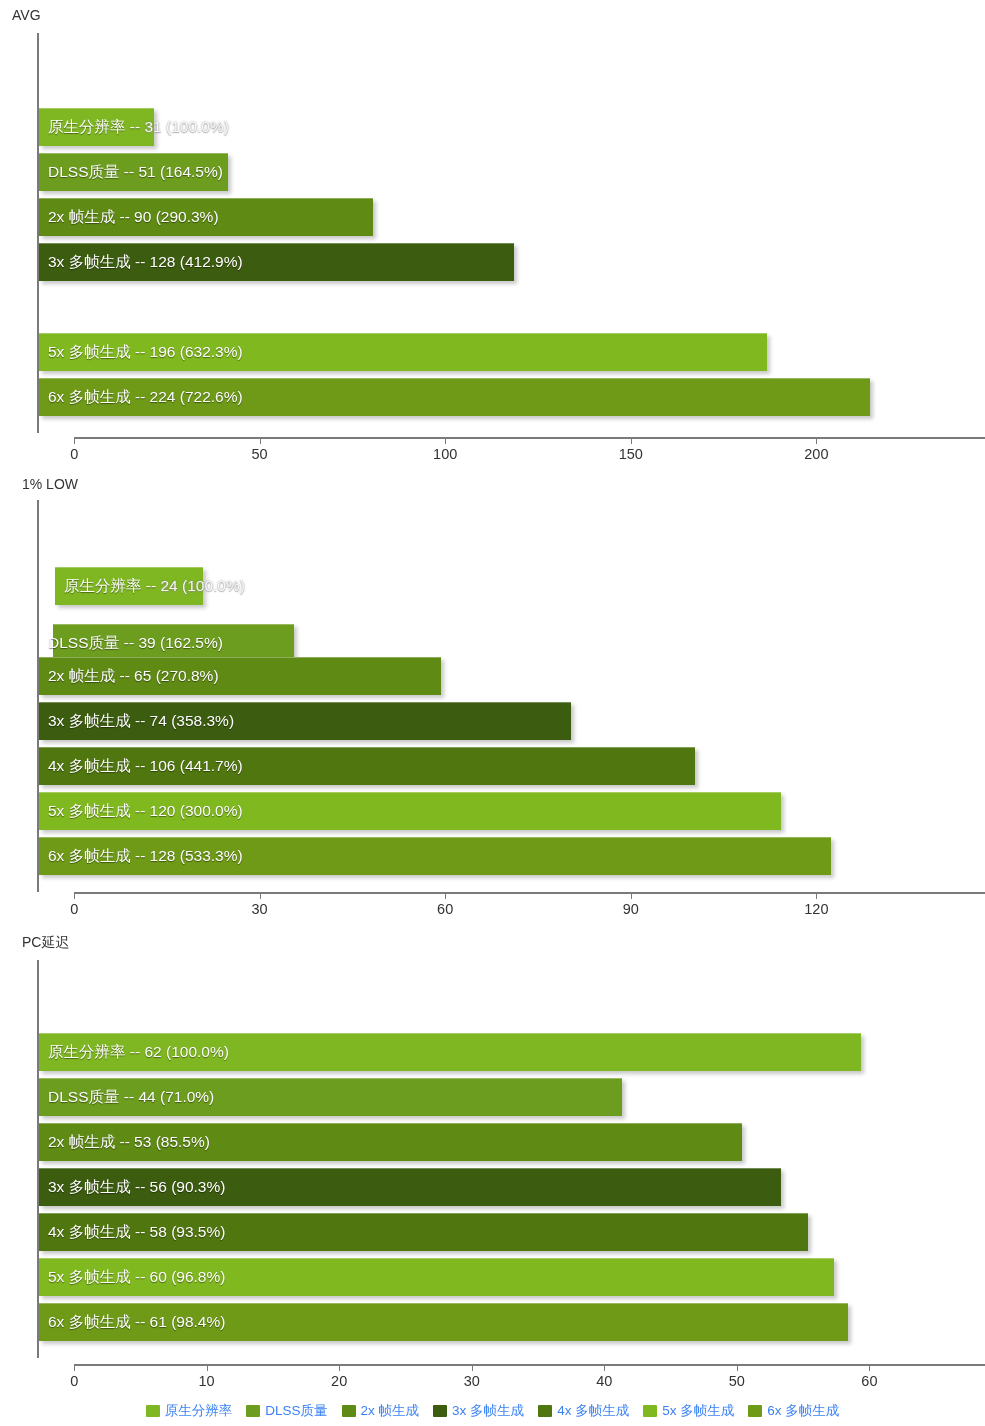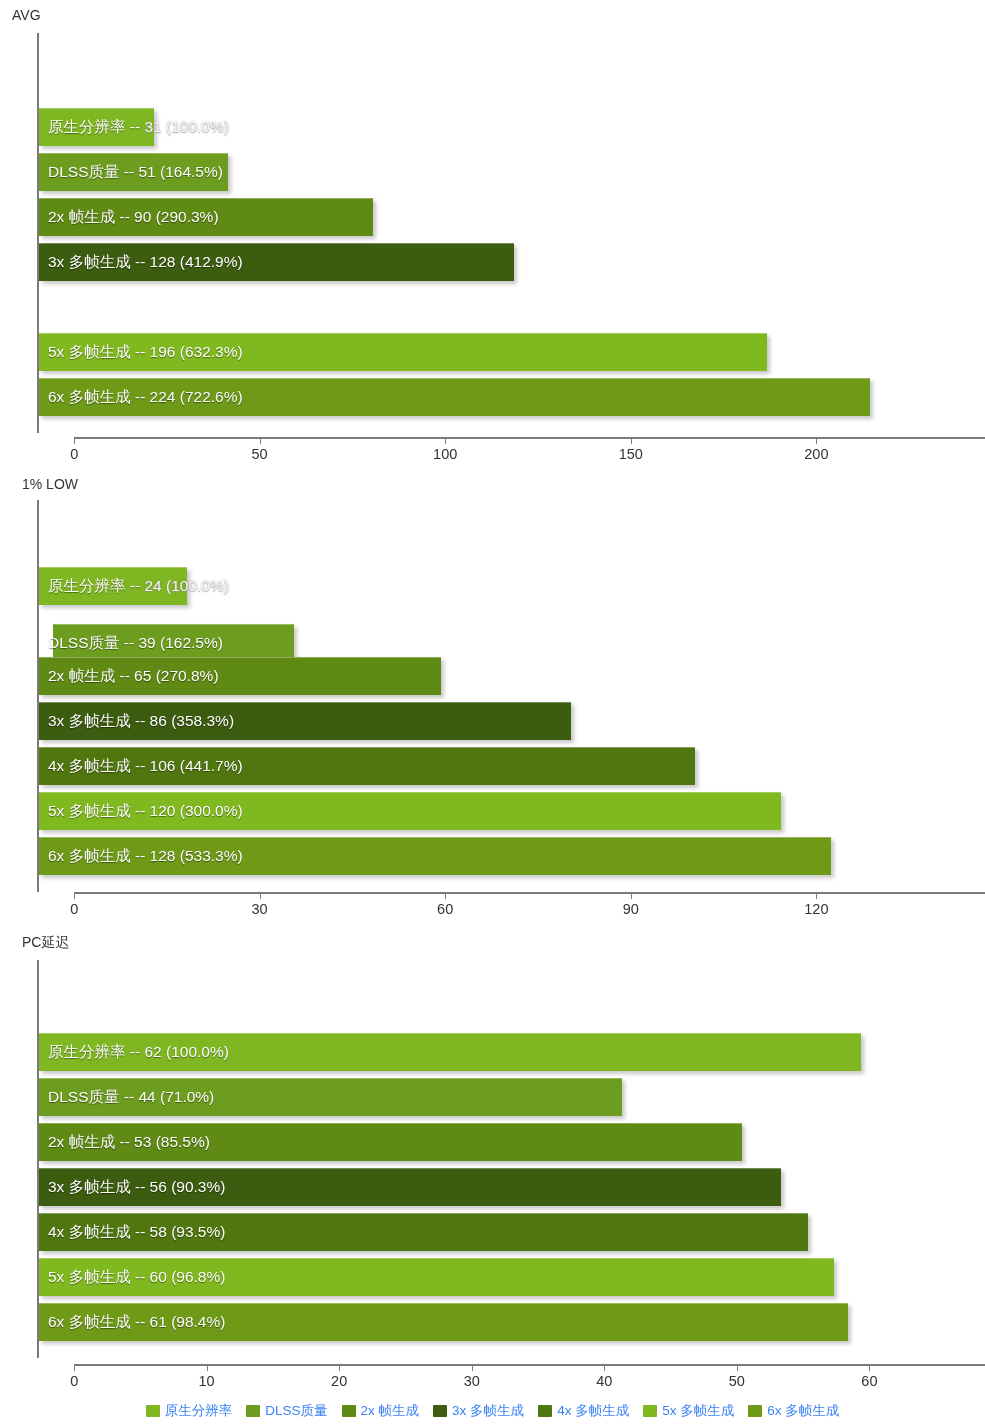--- a/index.html
+++ b/index.html
@@ -155,35 +155,35 @@
       <div class="tick" style="left: 371.2px;"></div>
       <div class="tick-label" style="left: 371.2px; text-align: center;">100</div>
       <div class="tick" style="left: 556.8px;"></div>
       <div class="tick-label" style="left: 556.8px;">150</div>
       <div class="tick" style="left: 742.4px;"></div>
       <div class="tick-label" style="left: 742.4px;">200</div>
     </div>
     <div class="chart-title" style="position: absolute; left: 0px; top: 477px;">1% LOW</div>
     <div class="plot" style="position: absolute; left: 0px; top: 500px; height: 392px; width: 965px;">
       <div class="plot-inner" style="height: 392px;">
-        <div class="bar-row" style="position: absolute; left: 0px; top: 67px; height: 38px;">
+        <div class="bar-row" style="position: absolute; left: 16px; top: 67px; height: 38px;">
           <div class="bar" style="width: 148.48px; background: rgb(127, 183, 34);"></div>
           <div class="bar-label"><span>原生分辨率  --</span><span style="color: rgba(255, 255, 255, 0.92); text-shadow: rgba(120, 120, 120, 0.85) 0px 0px 2px, rgba(150, 150, 150, 0.6) 0px 1px 1px;">  24 (100.0%)</span></div>
         </div>
         <div class="bar-row" style="position: absolute; left: 0px; top: 124px; height: 38px; padding-left: 14px;">
           <div class="bar" style="width: 241.28px; background: rgb(109, 157, 30);"></div>
           <div class="bar-label">DLSS质量  --  39 (162.5%)</div>
         </div>
         <div class="bar-row" style="position: absolute; left: 0px; top: 157px; height: 38px;">
           <div class="bar" style="width: 402.133px; background: rgb(95, 138, 20);"></div>
           <div class="bar-label">2x 帧生成  --  65 (270.8%)</div>
         </div>
         <div class="bar-row" style="position: absolute; left: 0px; top: 202px; height: 38px;">
           <div class="bar" style="width: 532.053px; background: rgb(60, 92, 15);"></div>
-          <div class="bar-label">3x 多帧生成  --  86 (358.3%)</div>
+          <div class="bar-label">3x 多帧生成  --  74 (358.3%)</div>
         </div>
         <div class="bar-row" style="position: absolute; left: 0px; top: 247px; height: 38px;">
           <div class="bar" style="width: 655.787px; background: rgb(80, 118, 15);"></div>
           <div class="bar-label">4x 多帧生成  --  106 (441.7%)</div>
         </div>
         <div class="bar-row" style="position: absolute; left: 0px; top: 292px; height: 38px;">
           <div class="bar" style="width: 742.4px; background: rgb(128, 184, 31);"></div>
           <div class="bar-label">5x 多帧生成  --  120 (300.0%)</div>
         </div>
         <div class="bar-row" style="position: absolute; left: 0px; top: 337px; height: 38px;">

